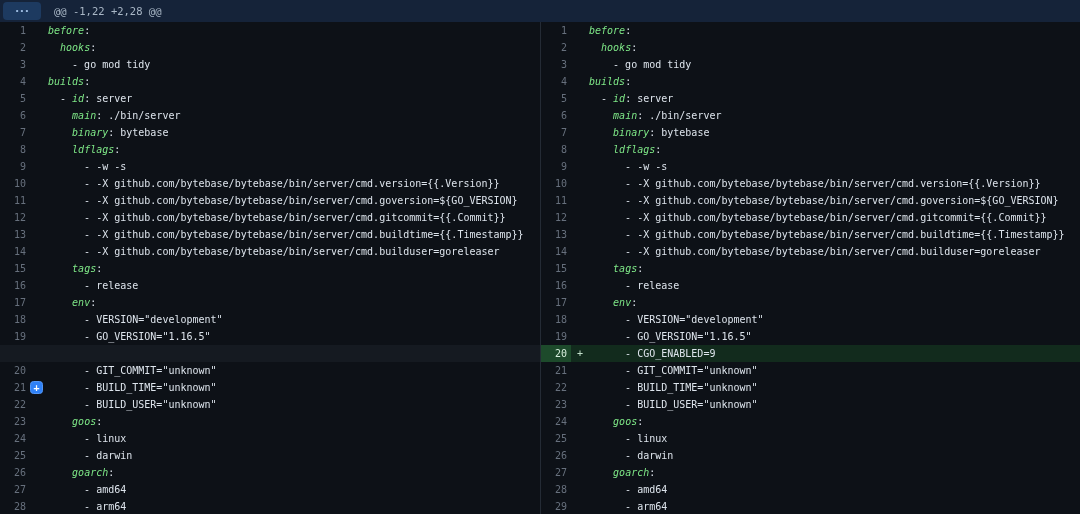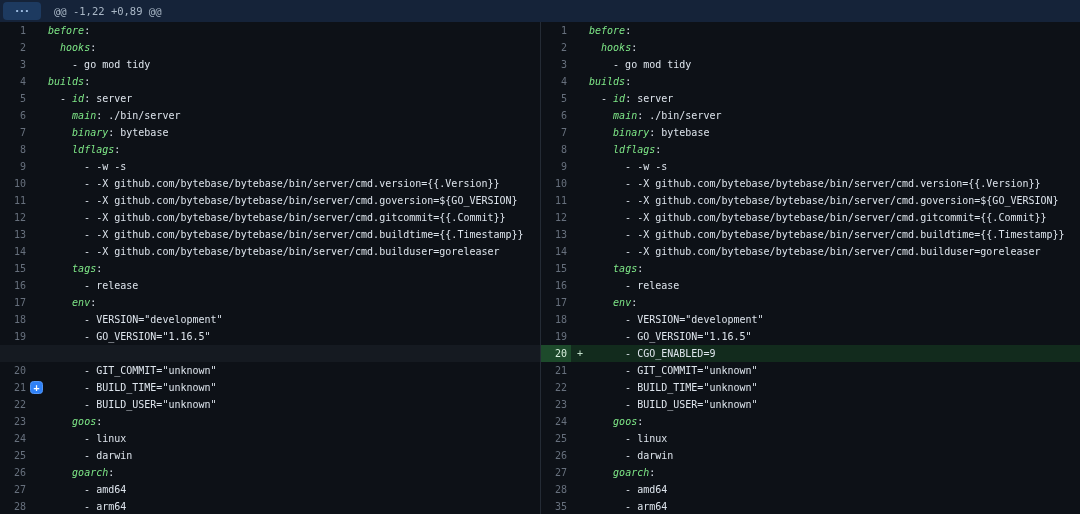--- a/index.html
+++ b/index.html
@@ -101,21 +101,21 @@
   }
 </style>
 </head>
 <body>
 
 <div class="app">
   <div class="hunk-bar">
     <button class="expand-btn">
       <span>•••</span>
     </button>
-    <span class="hunk-text">@@ -1,22 +0,89 @@</span>
+    <span class="hunk-text">@@ -1,22 +2,28 @@</span>
   </div>
   <div class="split">
     <div class="pane" id="pane-old">
         <div class="row">
           <span class="ln">1</span>
           <span class="marker"></span>
           <span class="code"><span class="k">before</span>:</span>
         </div>
         <div class="row">
           <span class="ln">2</span>
@@ -391,19 +391,19 @@
           <span class="ln">27</span>
           <span class="marker"></span>
           <span class="code">    <span class="k">goarch</span>:</span>
         </div>
         <div class="row">
           <span class="ln">28</span>
           <span class="marker"></span>
           <span class="code">      - amd64</span>
         </div>
         <div class="row">
-          <span class="ln">35</span>
+          <span class="ln">29</span>
           <span class="marker"></span>
           <span class="code">      - arm64</span>
         </div>
       </div>
   </div>
 </div>
 
 </body></html>

